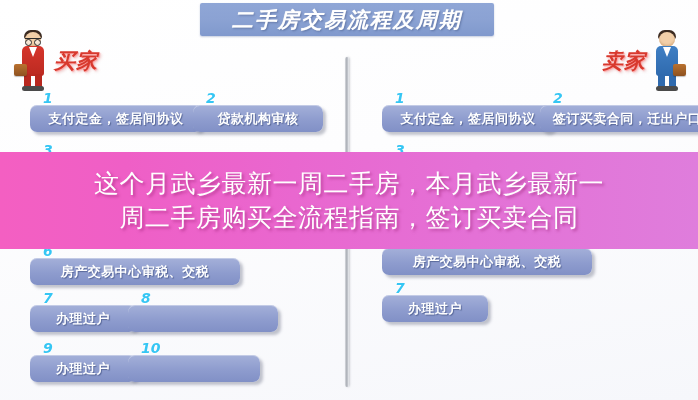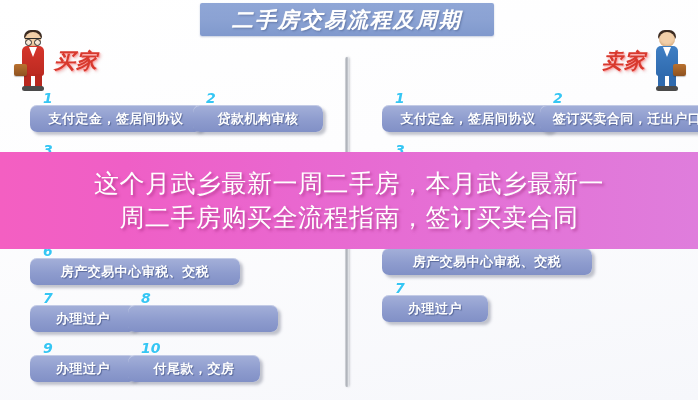--- a/index.html
+++ b/index.html
@@ -316,21 +316,20 @@
       </div>
       <div class="step" style="left: 128px; top: 305px; width: 128px;">
         <span class="step-num">8</span>
       </div>
       <div class="step" style="left: 30px; top: 355px; width: 84px;">
         <span class="step-num">9</span>
         <span class="step-label">办理过户</span>
       </div>
       <div class="step" style="left: 128px; top: 355px; width: 110px; align-items: center;">
         <span class="step-num">10</span>
-        <span class="step-label">付尾款，交房</span>
       </div>
       <div class="step" style="left: 382px; top: 105px; width: 150px;">
         <span class="step-num">1</span>
         <span class="step-label">支付定金，签居间协议</span>
       </div>
       <div class="step" style="left: 540px; top: 105px; width: 152px;">
         <span class="step-num">2</span>
         <span class="step-label">签订买卖合同，迁出户口</span>
       </div>
       <div class="step pink" style="left: 382px; top: 157px; width: 236px;">

